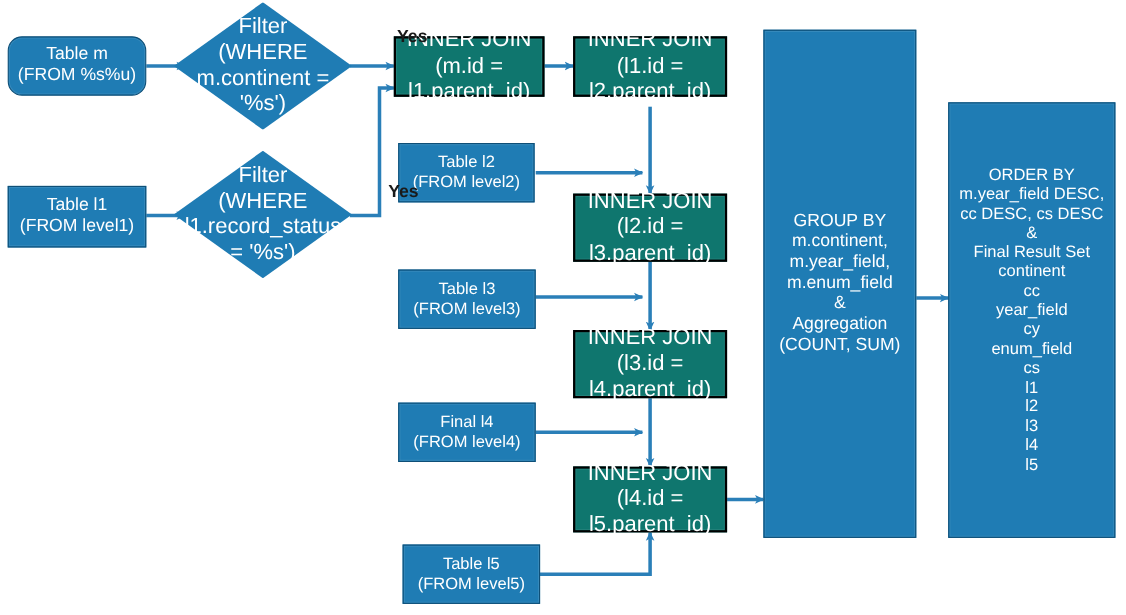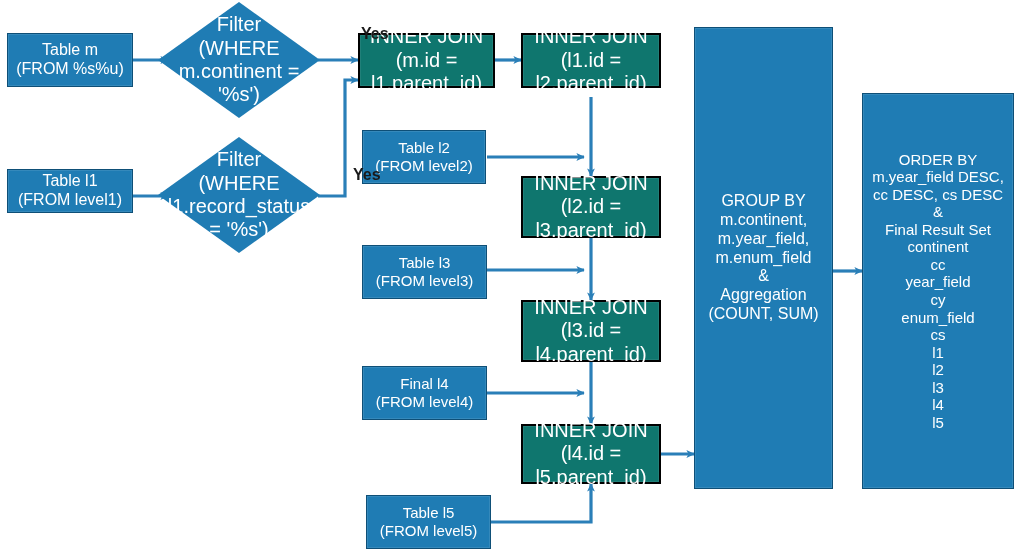--- a/index.html
+++ b/index.html
@@ -113,24 +113,24 @@
       <path d="M487,393 L584,393"></path>
 
       <path d="M487,522 L591,522 L591,484"></path>
 
       <path d="M661,454 L694,454"></path>
 
       <path d="M833,271 L862,271"></path>
     </g>
   </svg>
 
-  <div class="node box-blue t16 pad" style="left:7px;  top:33px;  width:126px; height:54px;">Table m
+  <div class="node box-blue t16 pad" style="left:7px;  top:33px;  width:126px; height:54px;border-radius:13px;">Table m
 (FROM %s%u)</div>
 
-  <div class="node box-blue t16 pad" style="left:7px;  top:169px; width:126px; height:44px;">Table l1
+  <div class="node box-blue t16 pad" style="left:7px;  top:169px; width:126px; height:56px;">Table l1
 (FROM level1)</div>
 
   <div class="node diamond t14" style="left:158px; top:2px;  width:162px; height:116px;">
     <span class="dia-shape"></span>
     <span class="dia-label">Filter
 (WHERE
 m.continent =
 '%s')</span>
   </div>
 

